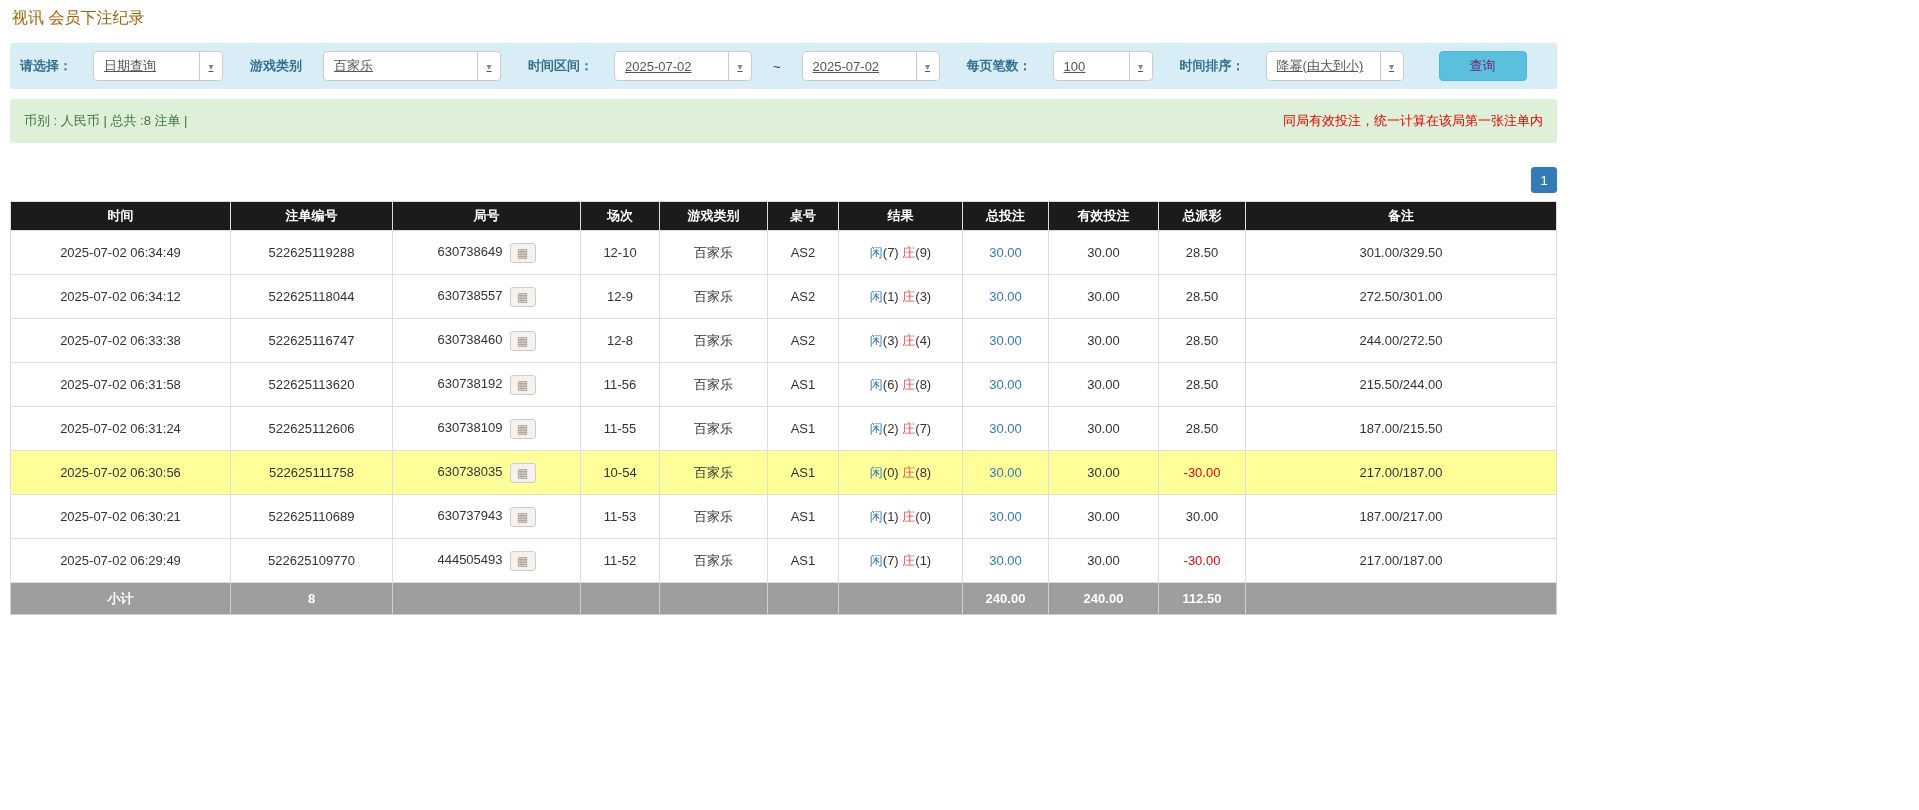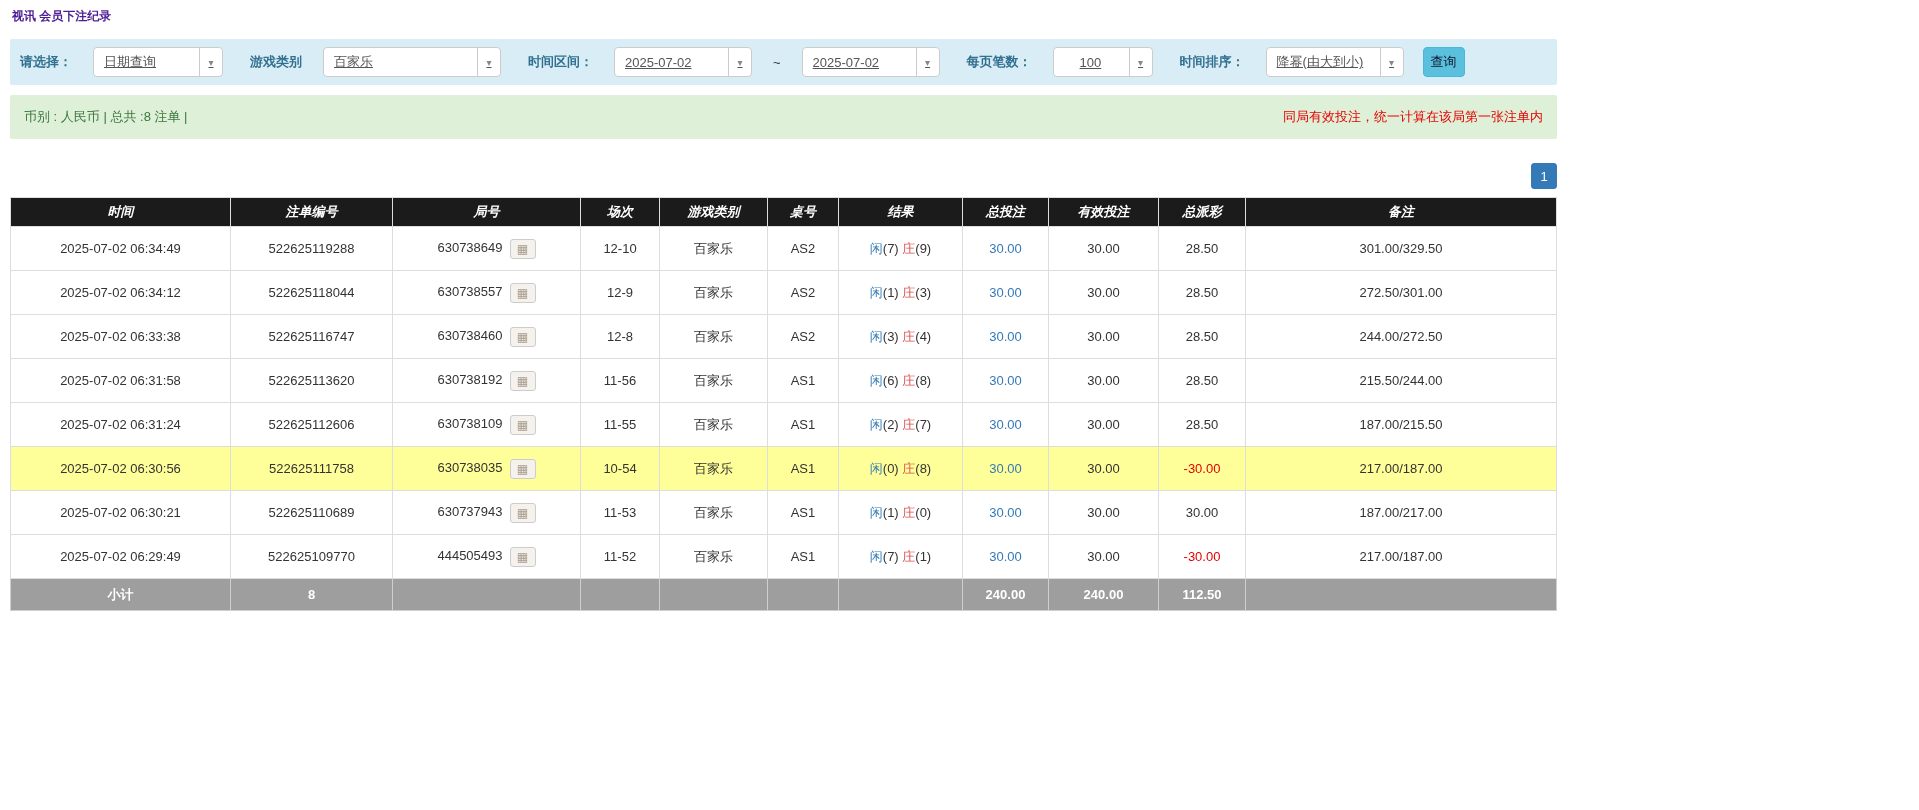--- a/index.html
+++ b/index.html
@@ -5,23 +5,23 @@
   * { box-sizing: border-box; }
   body {
     margin: 0;
     background: #fff;
     font-family: "Liberation Sans", "DejaVu Sans", sans-serif;
     color: #333;
   }
   .container { width: 1547px; margin: 8px 10px 40px 10px; }
 
   .page-title {
-    font-size: 12px;
-    font-weight: 700;
-    color: #4c1d95;
+    font-size: 16px;
+    font-weight: 400;
+    color: #a16207;
     margin: 2px 0 14px 2px;
   }
 
   
   .filter-bar {
     background: #d9edf7;
     padding: 8px 10px;
     display: flex;
     align-items: center;
     gap: 19px;
@@ -50,31 +50,31 @@
   .combo .caret-seg {
     width: 23px;
     align-self: stretch;
     border-left: 1px solid #ccc;
     display: flex;
     align-items: center;
     justify-content: center;
     color: #888;
     font-size: 10px;
   }
-  .w130 { width: 130px; } .w178 { width: 178px; } .w150 { width: 138px; } .w100 { width: 100px; padding-left: 16px; }
+  .w130 { width: 130px; } .w178 { width: 178px; } .w150 { width: 138px; } .w100 { width: 100px; }
   .tilde { font-size: 13px; color: #333; margin: 0 2px; }
   .btn-search {
     background: #5bc0de;
-    color: #0f172a;
+    color: #701a75;
     border: 1px solid #46b8da;
     border-radius: 4px;
     height: 30px;
-    padding: 0 7px;
-    font-size: 13px;
-    margin-left: 0;
+    padding: 0 30px;
+    font-size: 13px;
+    margin-left: 16px;
     cursor: pointer;
   }
 
   
   .summary-bar {
     background: #dff0d8;
     margin-top: 10px;
     padding: 13px 14px;
     display: flex;
     justify-content: space-between;
@@ -104,21 +104,20 @@
   
   table { width: 100%; border-collapse: collapse; table-layout: fixed; font-size: 13px; }
   thead th {
     background: #1b1b1b;
     color: #fff;
     font-weight: bold;
     height: 29px;
     border: 1px solid #ddd;
     text-align: center;
     padding: 0 4px;
-    font-style: italic;
   }
   tbody td {
     height: 44px;
     border: 1px solid #ddd;
     text-align: center;
     color: #333;
     background: #fff;
     padding: 0 4px;
     overflow: hidden;
   }

